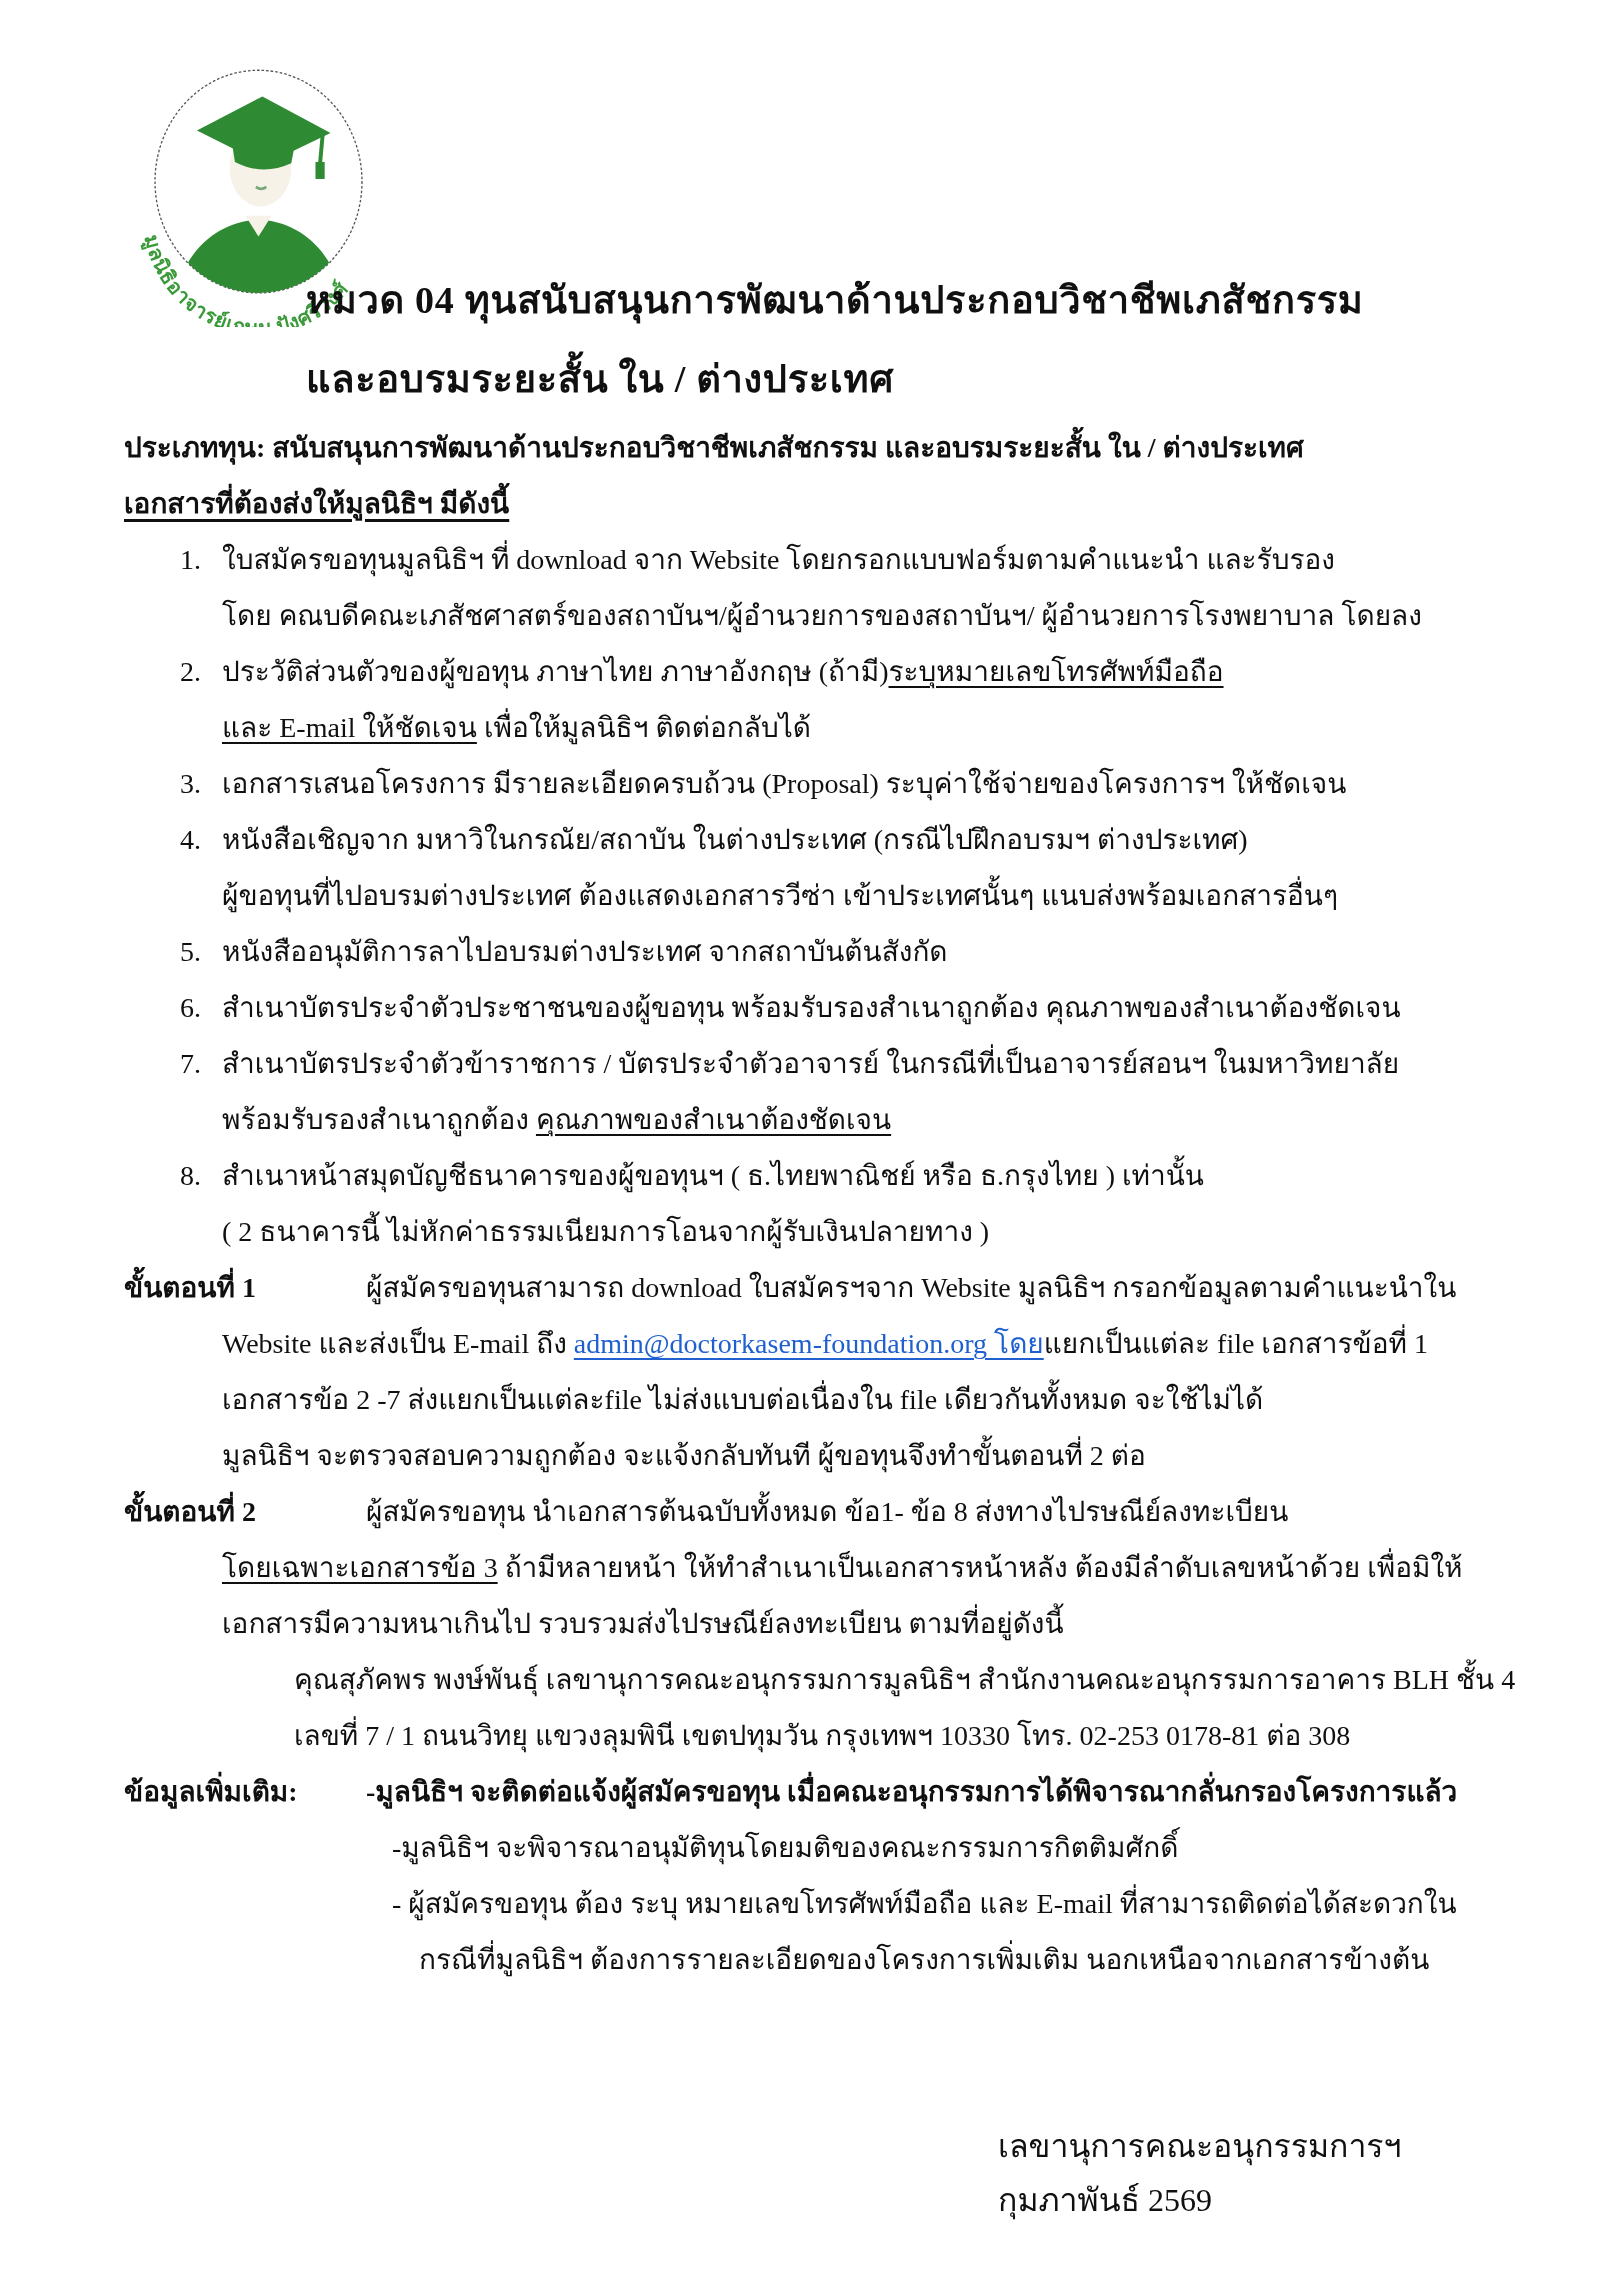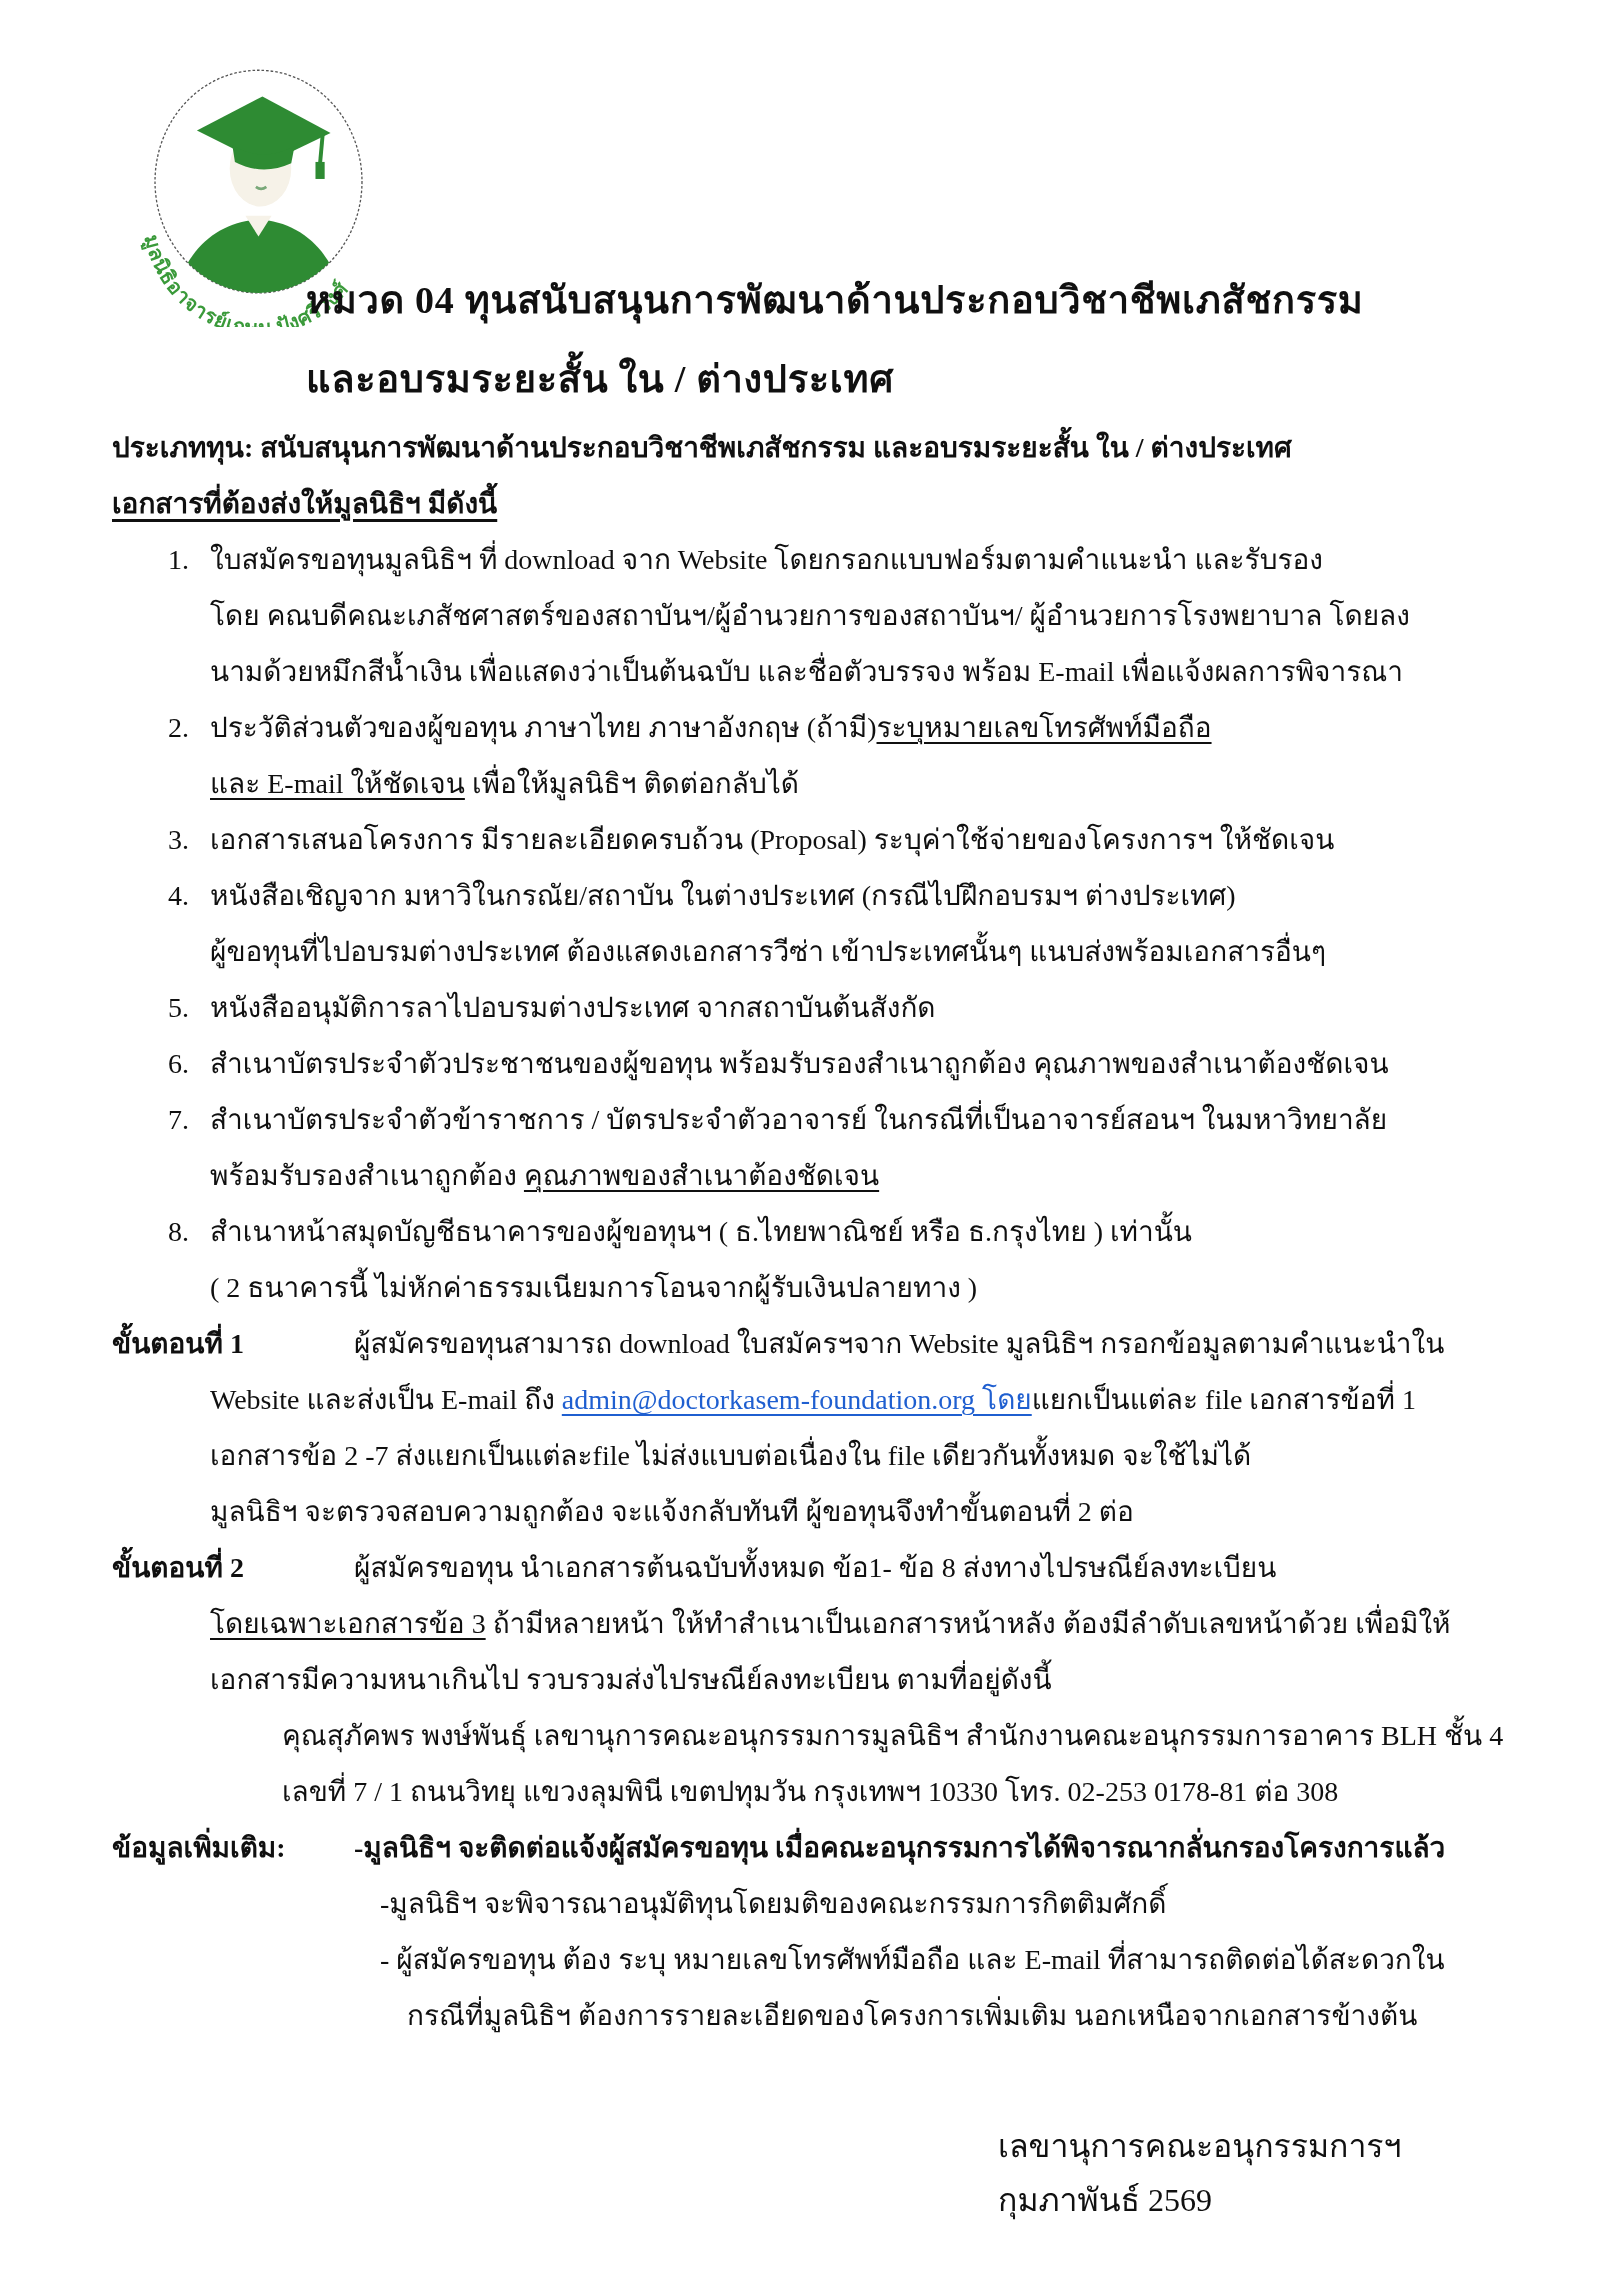--- a/index.html
+++ b/index.html
@@ -19,21 +19,21 @@
   
   .logo{position:absolute;left:134px;top:65px;width:249px;height:262px;}
   
   .title{
     position:absolute;left:306px;top:261px;width:1178px;
     font-size:38px;font-weight:bold;line-height:79px;
     letter-spacing:0.7px;
   }
   
   .content{
-    position:absolute;left:112px;top:420px;width:1414px;
+    position:absolute;left:124px;top:420px;width:1414px;
     font-size:28px;line-height:56px;
   }
   .bold{font-weight:bold;}
   .u{text-decoration:underline;text-decoration-thickness:2px;text-underline-offset:4.6px;}
   .heading-u{font-weight:bold;text-decoration:underline;text-decoration-thickness:2.6px;text-underline-offset:5.9px;}
   .li{position:relative;padding-left:98px;}
   .li .num{position:absolute;left:56px;top:0;}
   .cont{padding-left:98px;}          
   .addr{padding-left:170px;}          
   .step-line{display:flex;}
@@ -101,21 +101,20 @@
 
     <div>
       <span class="heading-u">เอกสารที่ต้องส่งให้มูลนิธิฯ มีดังนี้</span>
     </div>
 
     <div class="li">
       <span class="num">1.</span>
       <span>ใบสมัครขอทุนมูลนิธิฯ ที่ download จาก Website โดยกรอกแบบฟอร์มตามคำแนะนำ และรับรอง</span>
     </div>
     <div class="cont"><span>โดย คณบดีคณะเภสัชศาสตร์ของสถาบันฯ/ผู้อำนวยการของสถาบันฯ/ ผู้อำนวยการโรงพยาบาล  โดยลง</span></div>
-    <div class="cont"><span>นามด้วยหมึกสีน้ำเงิน เพื่อแสดงว่าเป็นต้นฉบับ และชื่อตัวบรรจง พร้อม E-mail เพื่อแจ้งผลการพิจารณา</span></div>
 
     <div class="li">
       <span class="num">2.</span>
       <span>ประวัติส่วนตัวของผู้ขอทุน ภาษาไทย  ภาษาอังกฤษ (ถ้ามี)</span><span class="u">ระบุหมายเลขโทรศัพท์มือถือ</span>
     </div>
     <div class="cont">
       <span class="u">และ E-mail ให้ชัดเจน</span><span> เพื่อให้มูลนิธิฯ ติดต่อกลับได้</span>
     </div>
 
     <div class="li">

